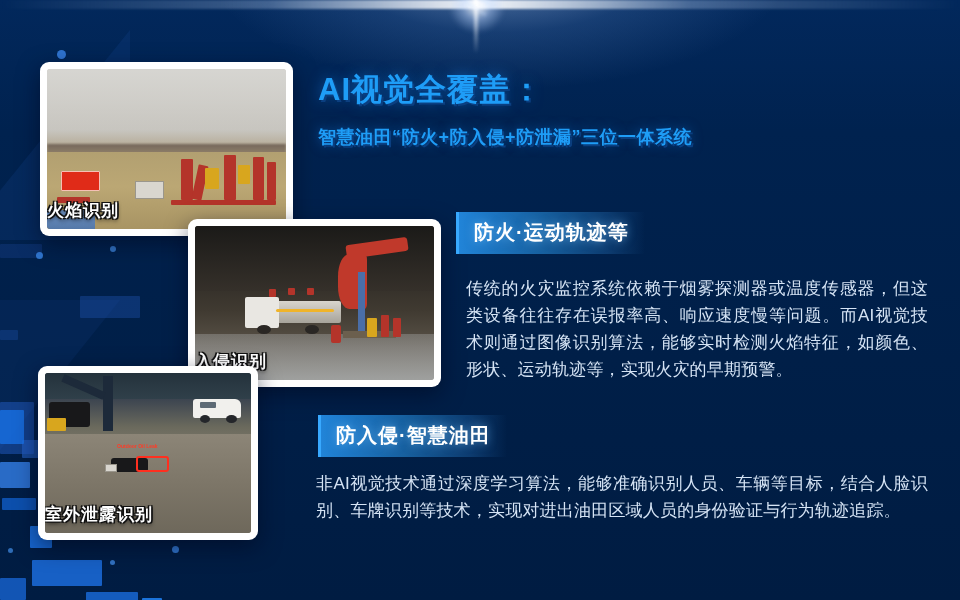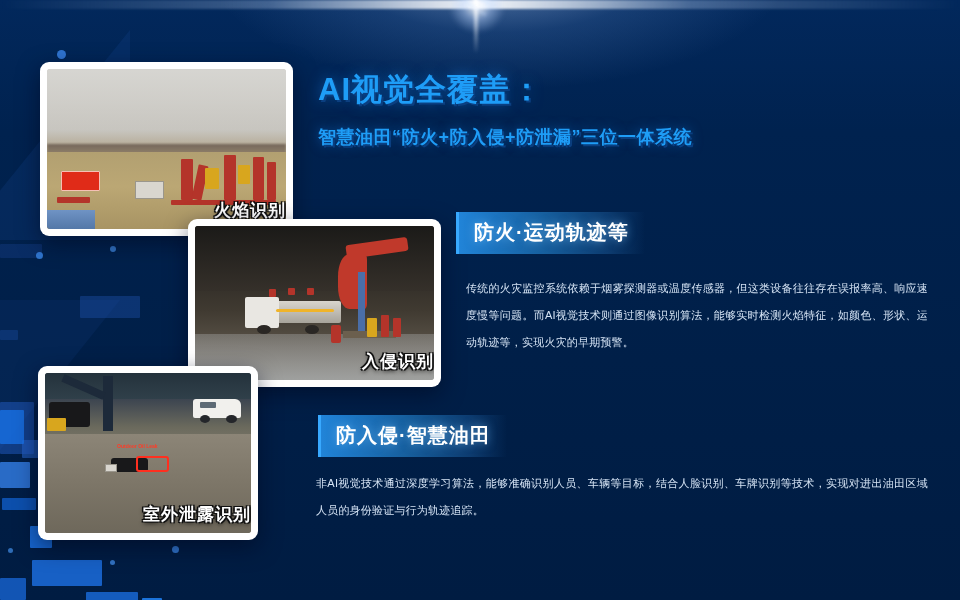--- a/index.html
+++ b/index.html
@@ -65,21 +65,21 @@
     padding:7px;
     box-shadow:0 7px 22px rgba(0,8,30,0.55);
   }
   .photo {
     width:100%; height:100%;
     border-radius:3px;
     position:relative; overflow:hidden;
   }
   .cap {
     position:absolute; left:0; right:0; bottom:7px;
-    text-align:right;
+    text-align:left;
     color:#ffffff;
     font-size:17px; font-weight:bold;
     letter-spacing:1px;
     text-shadow:
       -1.4px -1.4px 0 #111, 1.4px -1.4px 0 #111,
       -1.4px 1.4px 0 #111, 1.4px 1.4px 0 #111,
       0 2px 4px rgba(0,0,0,0.8);
   }
 
   #card-flame { left:40px; top:62px; width:253px; height:174px; }
@@ -147,21 +147,21 @@
     color:#ffffff;
     font-size:20px; font-weight:bold; letter-spacing:1px;
     border-left:3px solid #38a9ff;
     text-shadow:0 0 10px rgba(120,195,255,0.65);
   }
   #badge-fire { left:456px; top:212px; }
   #badge-intrusion { left:318px; top:415px; }
   .para {
     position:absolute;
     color:#d5e4f5;
-    font-size:11px;
+    font-size:17px;
     line-height:27px;
     letter-spacing:0.2px;
     text-align:justify;
   }
   #para-fire { left:466px; top:275px; width:462px; }
   #para-intrusion { left:316px; top:470px; width:612px; }
 </style>
 </head>
 <body>
 

